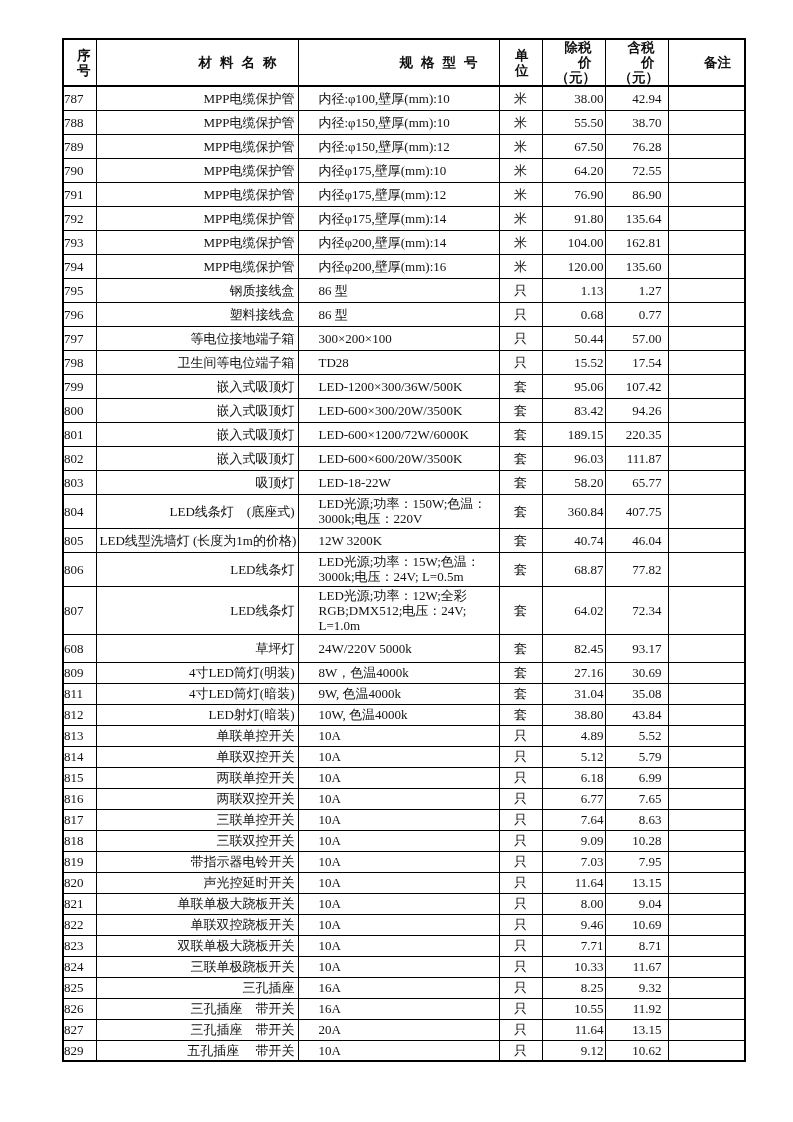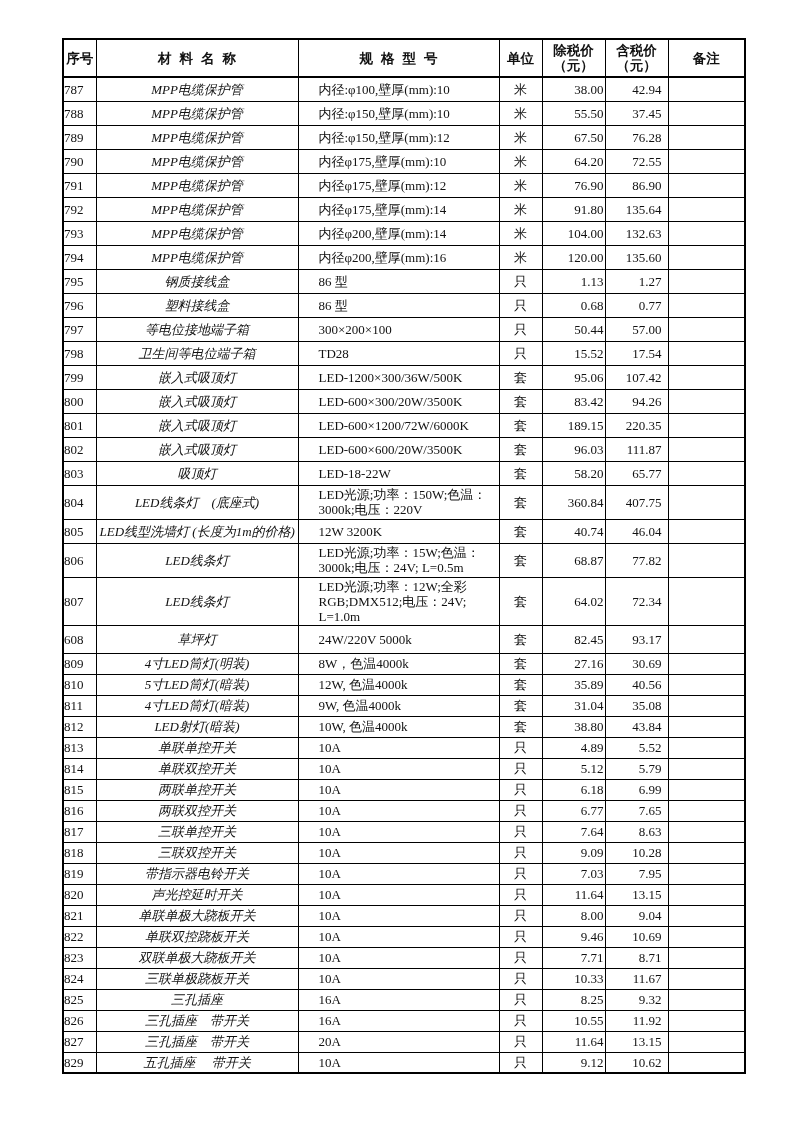--- a/index.html
+++ b/index.html
@@ -26,31 +26,31 @@
     line-height:15px;
     vertical-align:middle;
     overflow:hidden;
   }
   .price-table thead th{
     height:36px;
     border-bottom:2px solid #000;
     font-family:"Liberation Sans","DejaVu Sans",sans-serif;
     font-weight:bold;
     font-size:13.5px;
-    text-align:center;
+    text-align:right;
     white-space:pre-line;
-    padding:0 1px;
+    padding:0 13px;
   }
   th.th-wide{letter-spacing:8px;text-indent:8px;}
   tr.r-normal{height:24px;}
   tr.r-tall{height:34px;}
   tr.r-med{height:28px;}
   tr.r-short{height:21px;}
   td.c-seq{padding:1px 0;}
-  td.c-name{text-align:center;white-space:nowrap;font-style:italic;}
+  td.c-name{text-align:right;white-space:nowrap;}
   td.c-spec{text-align:left;padding-left:20px;word-break:break-word;}
   td.c-unit{text-align:center;}
   td.c-ex{text-align:right;padding-right:1px;}
   td.c-inc{text-align:right;padding-right:6px;}
   td.c-remark{padding:0;}
 </style>
 </head>
 <body>
 
 <div class="page">
@@ -86,21 +86,21 @@
     <td class="c-ex">38.00</td>
     <td class="c-inc">42.94</td>
     <td class="c-remark"></td>
   </tr>
         <tr class="r-normal">
     <td class="c-seq">788</td>
     <td class="c-name">MPP电缆保护管</td>
     <td class="c-spec">内径:φ150,壁厚(mm):10</td>
     <td class="c-unit">米</td>
     <td class="c-ex">55.50</td>
-    <td class="c-inc">37.45</td>
+    <td class="c-inc">38.70</td>
     <td class="c-remark"></td>
   </tr>
         <tr class="r-normal">
     <td class="c-seq">789</td>
     <td class="c-name">MPP电缆保护管</td>
     <td class="c-spec">内径:φ150,壁厚(mm):12</td>
     <td class="c-unit">米</td>
     <td class="c-ex">67.50</td>
     <td class="c-inc">76.28</td>
     <td class="c-remark"></td>
@@ -131,21 +131,21 @@
     <td class="c-ex">91.80</td>
     <td class="c-inc">135.64</td>
     <td class="c-remark"></td>
   </tr>
         <tr class="r-normal">
     <td class="c-seq">793</td>
     <td class="c-name">MPP电缆保护管</td>
     <td class="c-spec">内径φ200,壁厚(mm):14</td>
     <td class="c-unit">米</td>
     <td class="c-ex">104.00</td>
-    <td class="c-inc">132.63</td>
+    <td class="c-inc">162.81</td>
     <td class="c-remark"></td>
   </tr>
         <tr class="r-normal">
     <td class="c-seq">794</td>
     <td class="c-name">MPP电缆保护管</td>
     <td class="c-spec">内径φ200,壁厚(mm):16</td>
     <td class="c-unit">米</td>
     <td class="c-ex">120.00</td>
     <td class="c-inc">135.60</td>
     <td class="c-remark"></td>
@@ -276,29 +276,20 @@
     <td class="c-inc">93.17</td>
     <td class="c-remark"></td>
   </tr>
         <tr class="r-short">
     <td class="c-seq">809</td>
     <td class="c-name">4寸LED筒灯(明装)</td>
     <td class="c-spec">8W，色温4000k</td>
     <td class="c-unit">套</td>
     <td class="c-ex">27.16</td>
     <td class="c-inc">30.69</td>
-    <td class="c-remark"></td>
-  </tr>
-        <tr class="r-short">
-    <td class="c-seq">810</td>
-    <td class="c-name">5寸LED筒灯(暗装)</td>
-    <td class="c-spec">12W, 色温4000k</td>
-    <td class="c-unit">套</td>
-    <td class="c-ex">35.89</td>
-    <td class="c-inc">40.56</td>
     <td class="c-remark"></td>
   </tr>
         <tr class="r-short">
     <td class="c-seq">811</td>
     <td class="c-name">4寸LED筒灯(暗装)</td>
     <td class="c-spec">9W, 色温4000k</td>
     <td class="c-unit">套</td>
     <td class="c-ex">31.04</td>
     <td class="c-inc">35.08</td>
     <td class="c-remark"></td>

